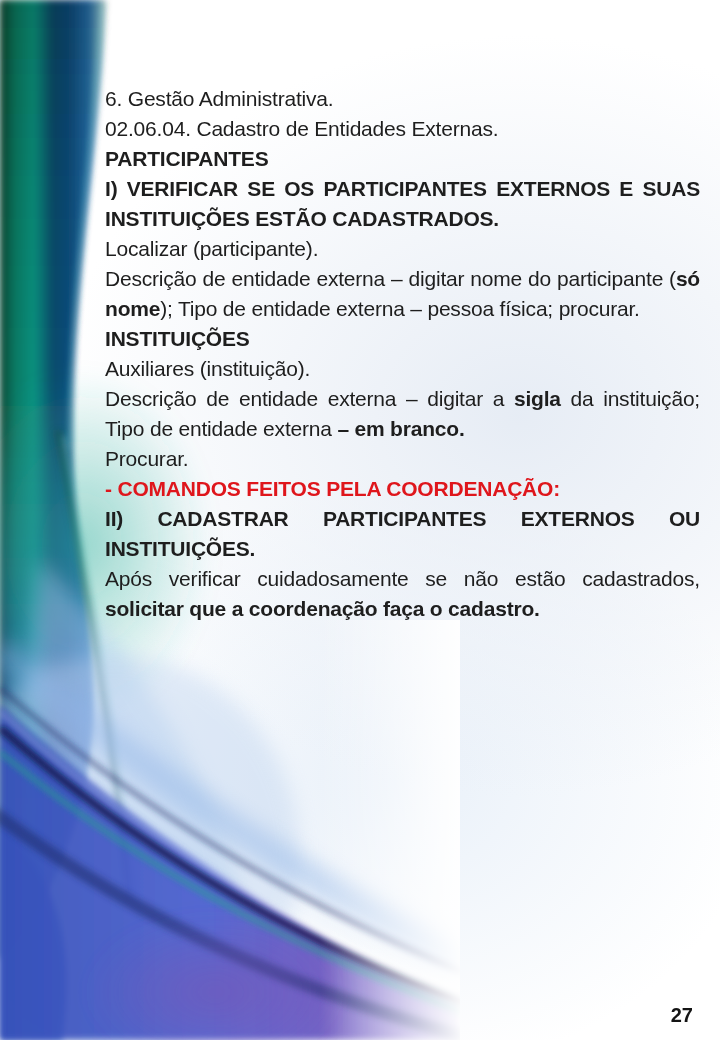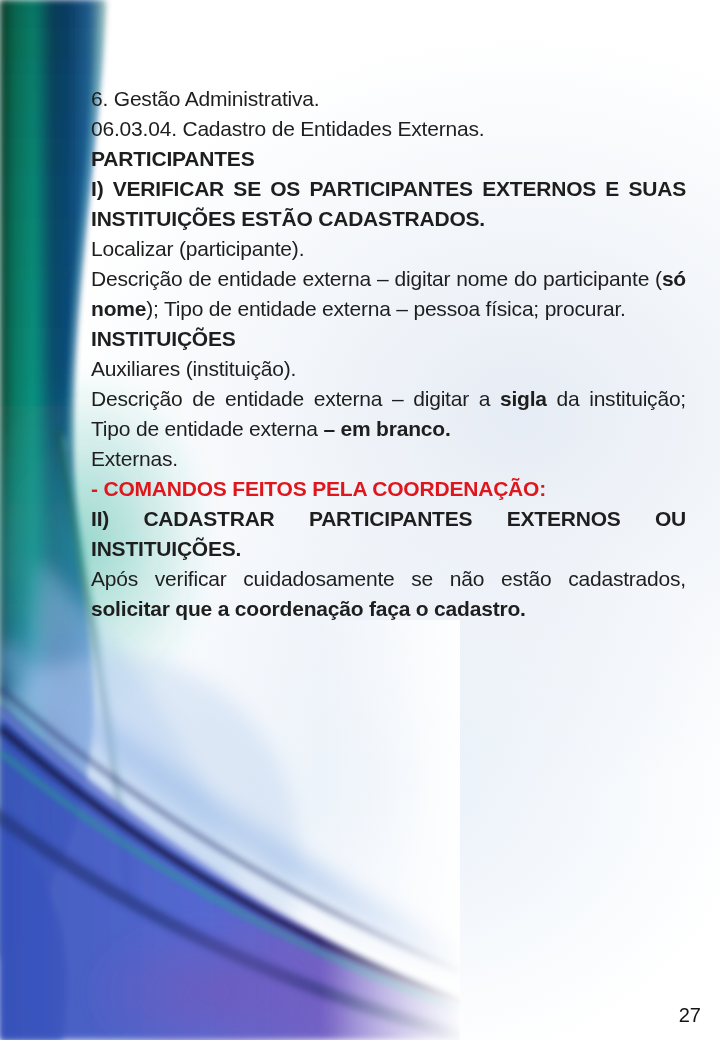--- a/index.html
+++ b/index.html
@@ -10,35 +10,35 @@
   }
   .slide {
     position: relative; width: 720px; height: 1040px; overflow: hidden;
     background:
       radial-gradient(680px 560px at 72% 40%, rgba(226,233,243,0.85), rgba(255,255,255,0) 68%),
       radial-gradient(520px 420px at 55% 75%, rgba(214,228,244,0.55), rgba(255,255,255,0) 70%),
       #ffffff;
   }
   .bg-swoosh { position: absolute; left: 0; top: 0; pointer-events: none; }
   .content {
-    position: absolute; left: 91px; top: 84px; width: 595px;
+    position: absolute; left: 105px; top: 84px; width: 595px;
     color: #1e1e1e; font-size: 21px; line-height: 30px; letter-spacing: -0.2px;
   }
   .content p { margin: 0; }
   .justify { text-align: justify; text-align-last: left; }
   .bold { font-weight: bold; }
   strong { font-weight: bold; }
   .red { color: #df161c; font-weight: bold; }
   .gap-30 { margin-top: 30px; }
   .gap-58 { margin-top: 58px; }
   .gap-24 { margin-top: 24px; }
   .gap-20 { margin-top: 20px; }
   .page-number {
-    position: absolute; right: 19px; bottom: 13px;
-    font-size: 20px; font-weight: normal; color: #141414; letter-spacing: 0;
+    position: absolute; right: 27px; bottom: 13px;
+    font-size: 20px; font-weight: bold; color: #141414; letter-spacing: 0;
   }
 </style>
 </head>
 <body>
 
 <div class="slide">
 
   <svg class="bg-swoosh" width="460" height="1040" viewBox="0 0 460 1040" aria-hidden="true">
     <defs>
       <linearGradient id="bandH" x1="0" y1="0" x2="1" y2="0">
@@ -107,32 +107,32 @@
       <path d="M0,752 C160,885 320,958 470,1015" stroke="#23a08e" stroke-width="4" fill="none" opacity="0.85" filter="url(#soft)"></path>
       <path d="M-10,810 C150,930 310,995 470,1038" stroke="#1d2a6a" stroke-width="13" fill="none" opacity="0.55" filter="url(#soft)"></path>
       <ellipse cx="215" cy="992" rx="130" ry="78" fill="url(#purpleGlow)" filter="url(#softer)"></ellipse>
       <rect x="320" y="620" width="140" height="420" fill="url(#fadeRight)"></rect>
     </g>
   </svg>
 
   <main class="content">
 
     <p>6. Gestão Administrativa.</p>
-    <p>06.03.04. Cadastro de Entidades Externas.</p>
+    <p>02.06.04. Cadastro de Entidades Externas.</p>
 
     <p class="bold gap-58">PARTICIPANTES</p>
 
     <p class="bold justify gap-30">I) VERIFICAR SE OS PARTICIPANTES EXTERNOS E SUAS INSTITUIÇÕES ESTÃO CADASTRADOS.</p>
     <p>Localizar (participante).</p>
     <p class="justify"><span>Descrição de entidade externa – digitar nome do participante (</span><strong>só nome</strong><span>); Tipo de entidade externa – pessoa física; procurar.</span></p>
 
     <p class="bold gap-24">INSTITUIÇÕES</p>
     <p>Auxiliares (instituição).</p>
     <p class="justify"><span>Descrição de entidade externa – digitar a </span><strong>sigla</strong><span> da instituição; Tipo de entidade externa </span><strong>– em branco.</strong></p>
-    <p>Externas.</p>
+    <p>Procurar.</p>
 
     <p class="red gap-20">- COMANDOS FEITOS PELA COORDENAÇÃO:</p>
 
     <p class="bold justify gap-30">II) CADASTRAR PARTICIPANTES EXTERNOS OU INSTITUIÇÕES.</p>
 
     <p class="justify gap-24"><span>Após verificar cuidadosamente se não estão cadastrados, </span><strong>solicitar que a coordenação faça o cadastro.</strong></p>
 
   </main>
 
   <div class="page-number">27</div>

